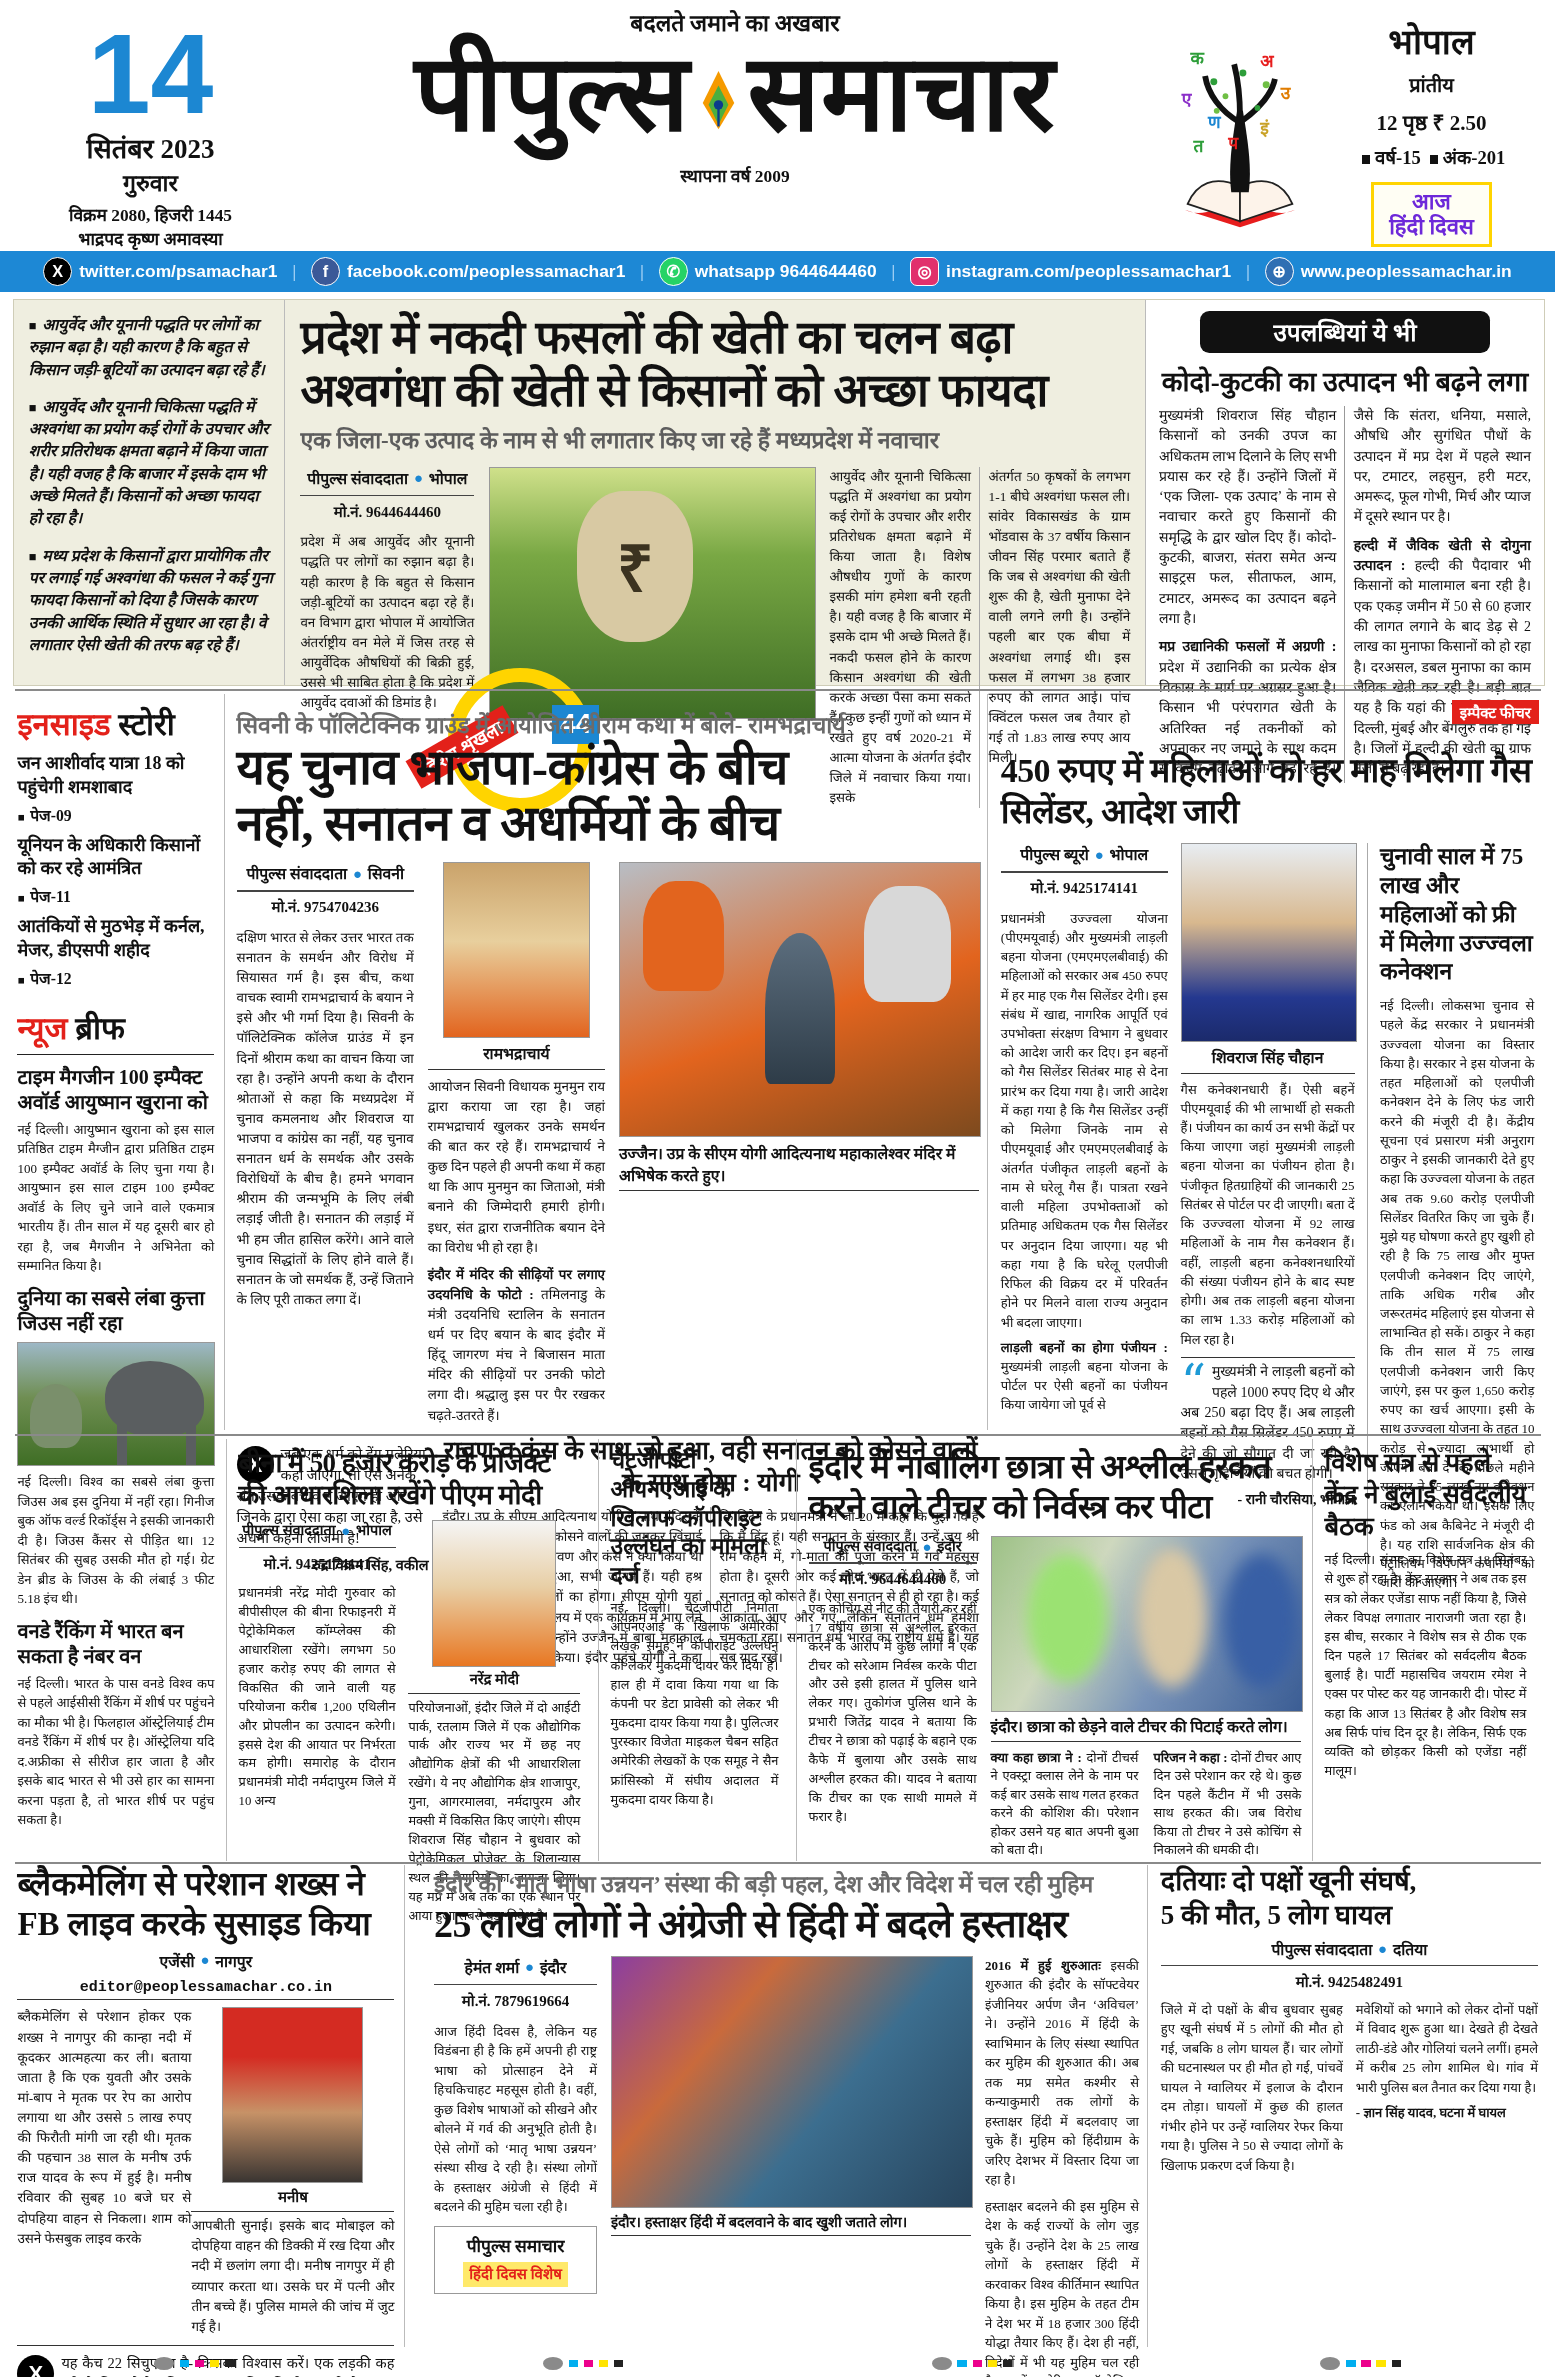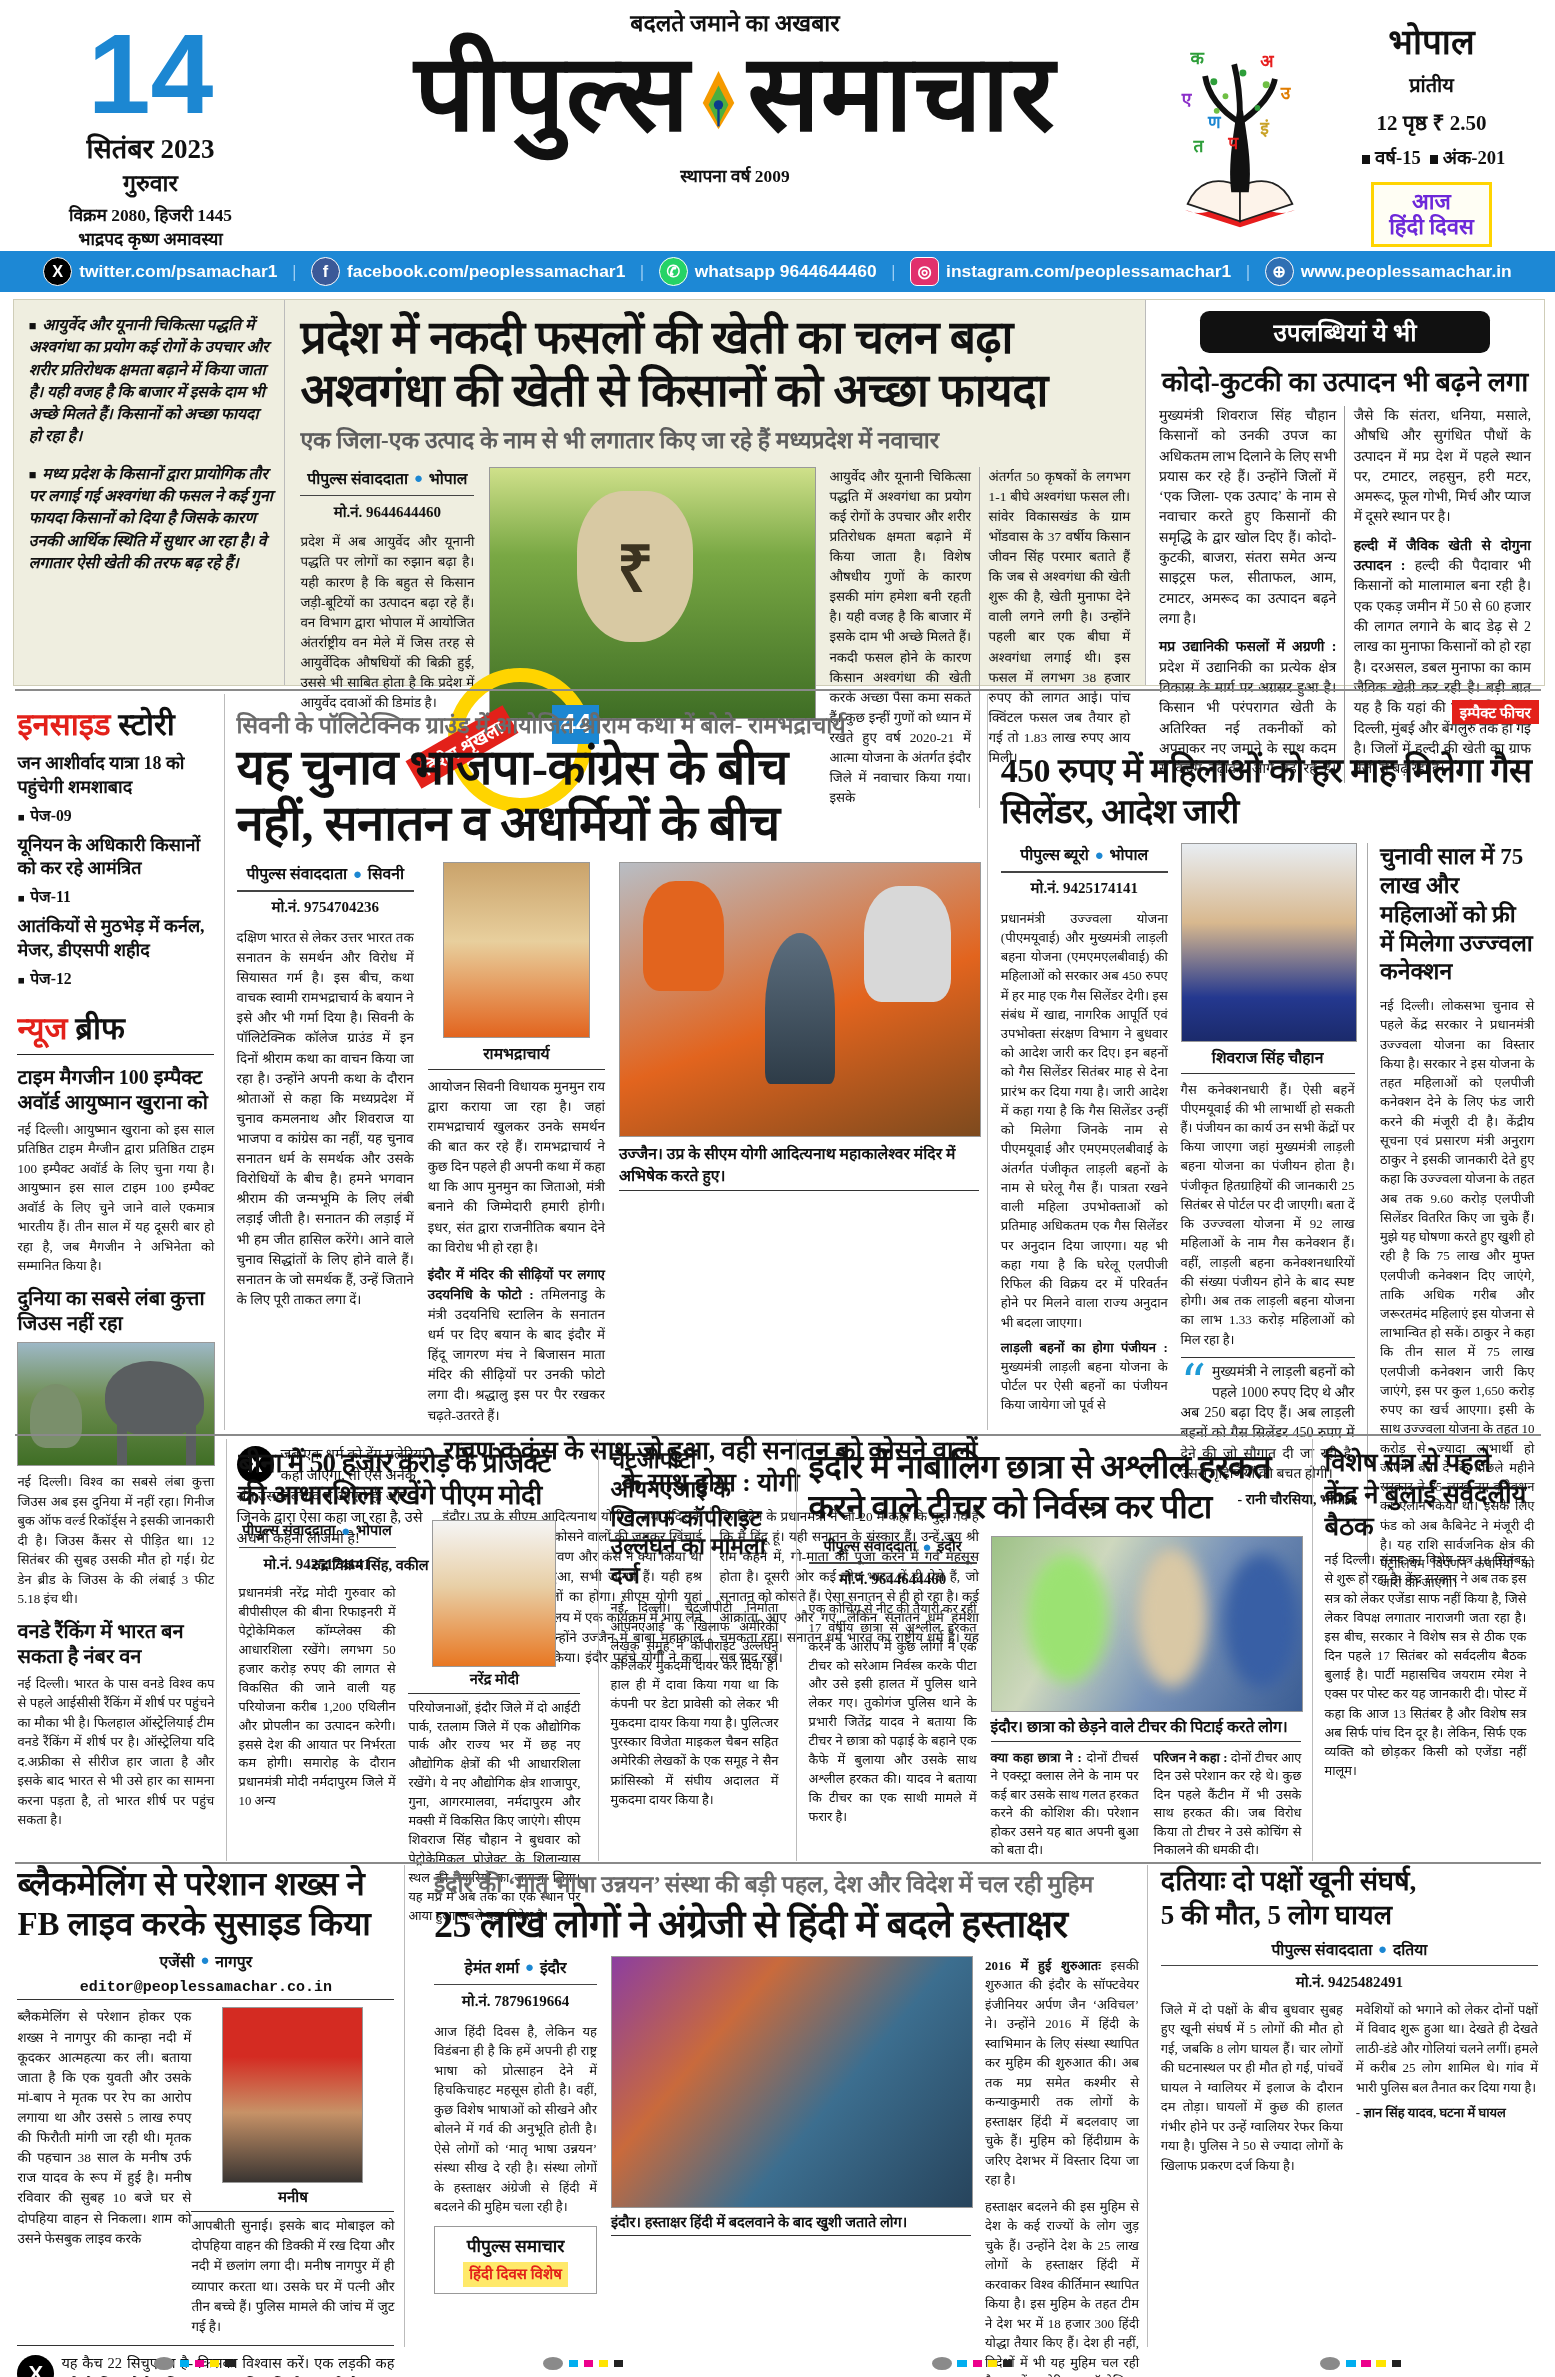--- a/index.html
+++ b/index.html
@@ -262,20 +262,21 @@
   </div>
   <span class="soc-sep">|</span>
   <div class="soc-item">
     <span class="soc-ic ic-gl">⊕</span>
     <span>www.peoplessamachar.in</span>
   </div>
 </nav>
 
 <section id="topband" class="abs">
   <div class="tb-bullets">
+    <p>आयुर्वेद और यूनानी पद्धति पर लोगों का रुझान बढ़ा है। यही कारण है कि बहुत से किसान जड़ी-बूटियों का उत्पादन बढ़ा रहे हैं।</p>
     <p>आयुर्वेद और यूनानी चिकित्सा पद्धति में अश्वगंधा का प्रयोग कई रोगों के उपचार और शरीर प्रतिरोधक क्षमता बढ़ाने में किया जाता है। यही वजह है कि बाजार में इसके दाम भी अच्छे मिलते हैं। किसानों को अच्छा फायदा हो रहा है।</p>
     <p>मध्य प्रदेश के किसानों द्वारा प्रायोगिक तौर पर लगाई गई अश्वगंधा की फसल ने कई गुना फायदा किसानों को दिया है जिसके कारण उनकी आर्थिक स्थिति में सुधार आ रहा है। वे लगातार ऐसी खेती की तरफ बढ़ रहे हैं।</p>
   </div>
   <div class="tb-center">
     <div class="tb-h1">प्रदेश में नकदी फसलों की खेती का चलन बढ़ा</div>
     <div class="tb-h1">अश्वगंधा की खेती से किसानों को अच्छा फायदा</div>
     <div class="tb-sub">एक जिला-एक उत्पाद के नाम से भी लगातार किए जा रहे हैं मध्यप्रदेश में नवाचार</div>
     <div class="tb-row">
       <div class="tb-colA jt">
         <div class="byline-row">

